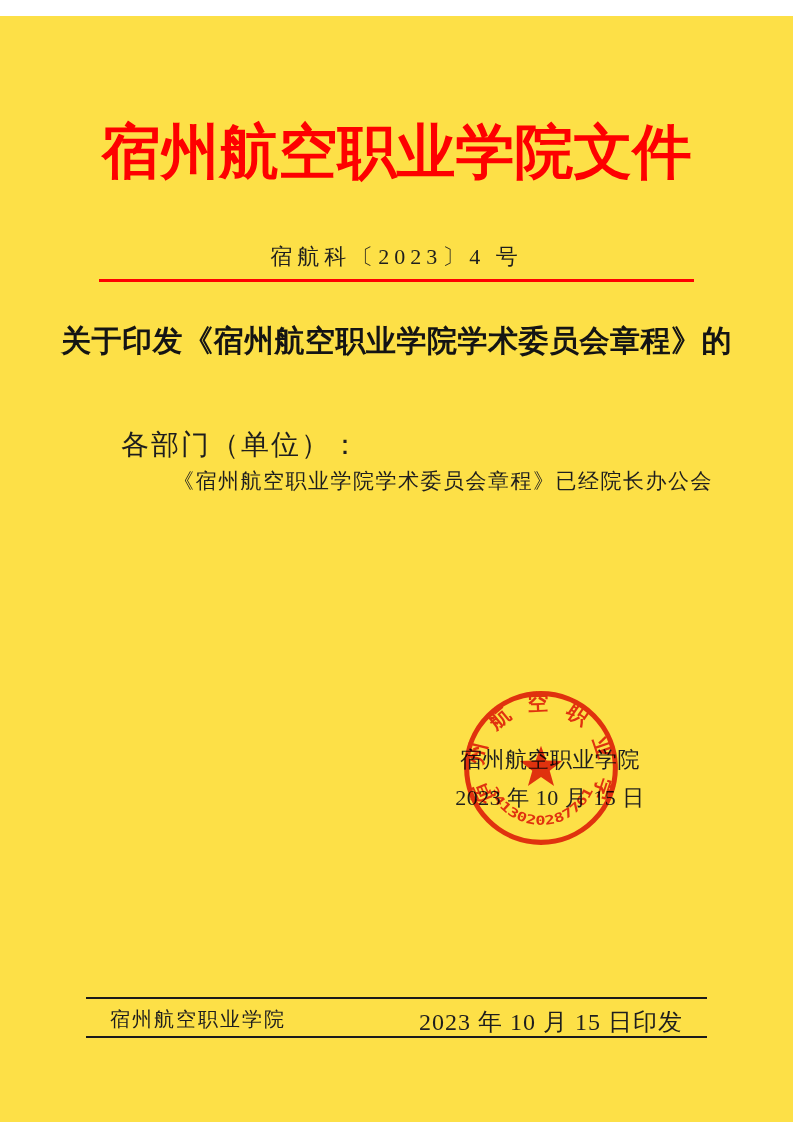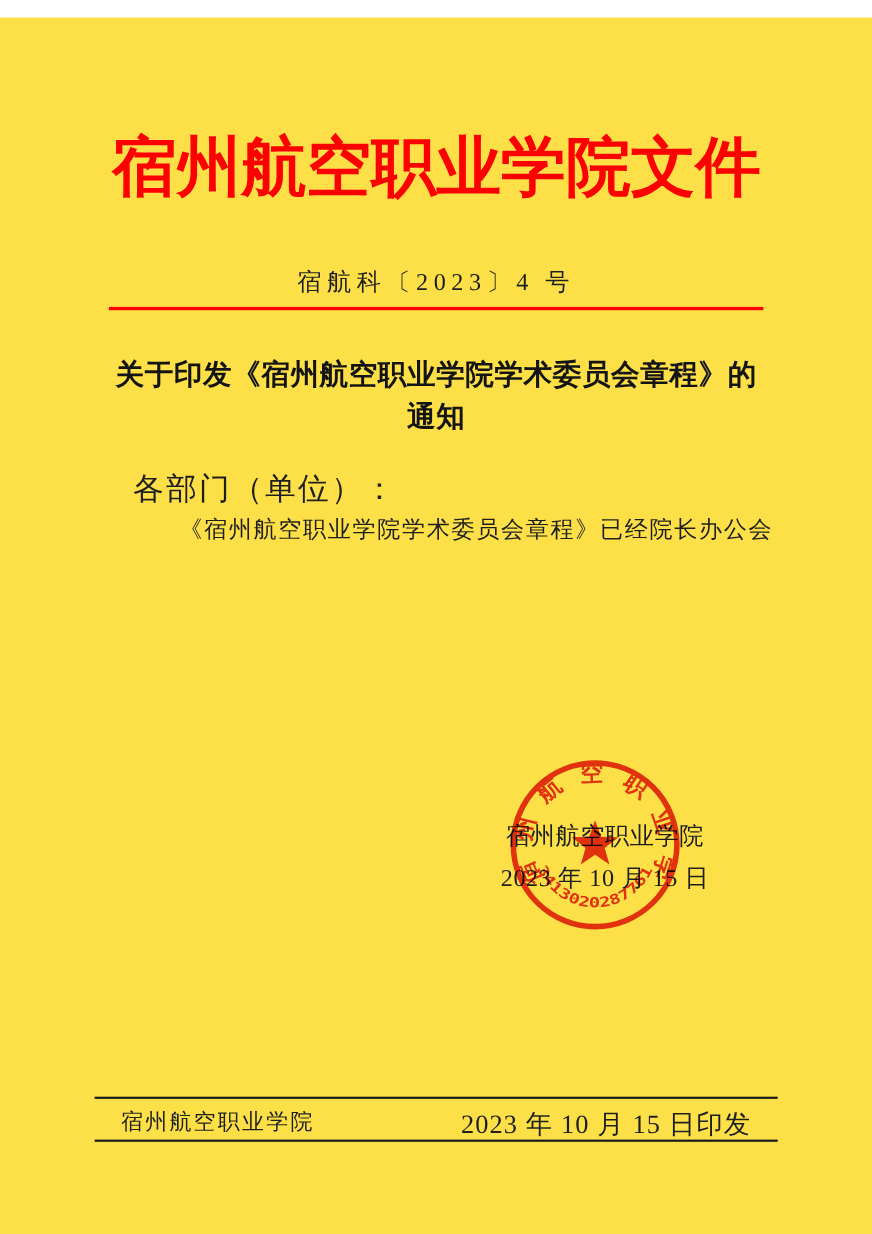--- a/index.html
+++ b/index.html
@@ -32,34 +32,34 @@
     color:#1e1e1e;
     white-space:nowrap;
   }
   .red-line{
     top:263px;left:99px;width:595px;height:3px;
     background:#fe0000;
   }
   .subject{
     top:306px;left:0;width:100%;
     text-align:center;
-    font-size:26px;
+    font-size:30px;
     font-weight:bold;
     line-height:38px;
     letter-spacing:0.5px;
     color:#141414;
   }
   .salutation{
     top:410px;left:121px;
     font-size:28px;
     letter-spacing:2px;
     white-space:nowrap;
   }
   .body-line1{
-    top:451px;left:163px;
+    top:451px;left:173px;
     font-size:21px;
     letter-spacing:1.5px;
     white-space:nowrap;
   }
   .body-line2{
     top:493px;left:121px;
     font-size:21px;
     letter-spacing:2px;
     white-space:nowrap;
   }
@@ -108,21 +108,20 @@
 <div class="page">
 
   <div class="abs header-title">宿州航空职业学院文件</div>
 
   <div class="abs doc-number">宿航科〔2023〕4 号</div>
 
   <div class="abs red-line"></div>
 
   <div class="abs subject">
     <div>关于印发《宿州航空职业学院学术委员会章程》的</div>
-    <div>通知</div>
   </div>
 
   <div class="abs salutation">各部门（单位）：</div>
 
   <div class="abs body-line1">《宿州航空职业学院学术委员会章程》已经院长办公会</div>
 
 
   <div class="abs signature-block signature-org">宿州航空职业学院</div>
 
   <div class="abs signature-block signature-date">2023 年 10 月 15 日</div>

